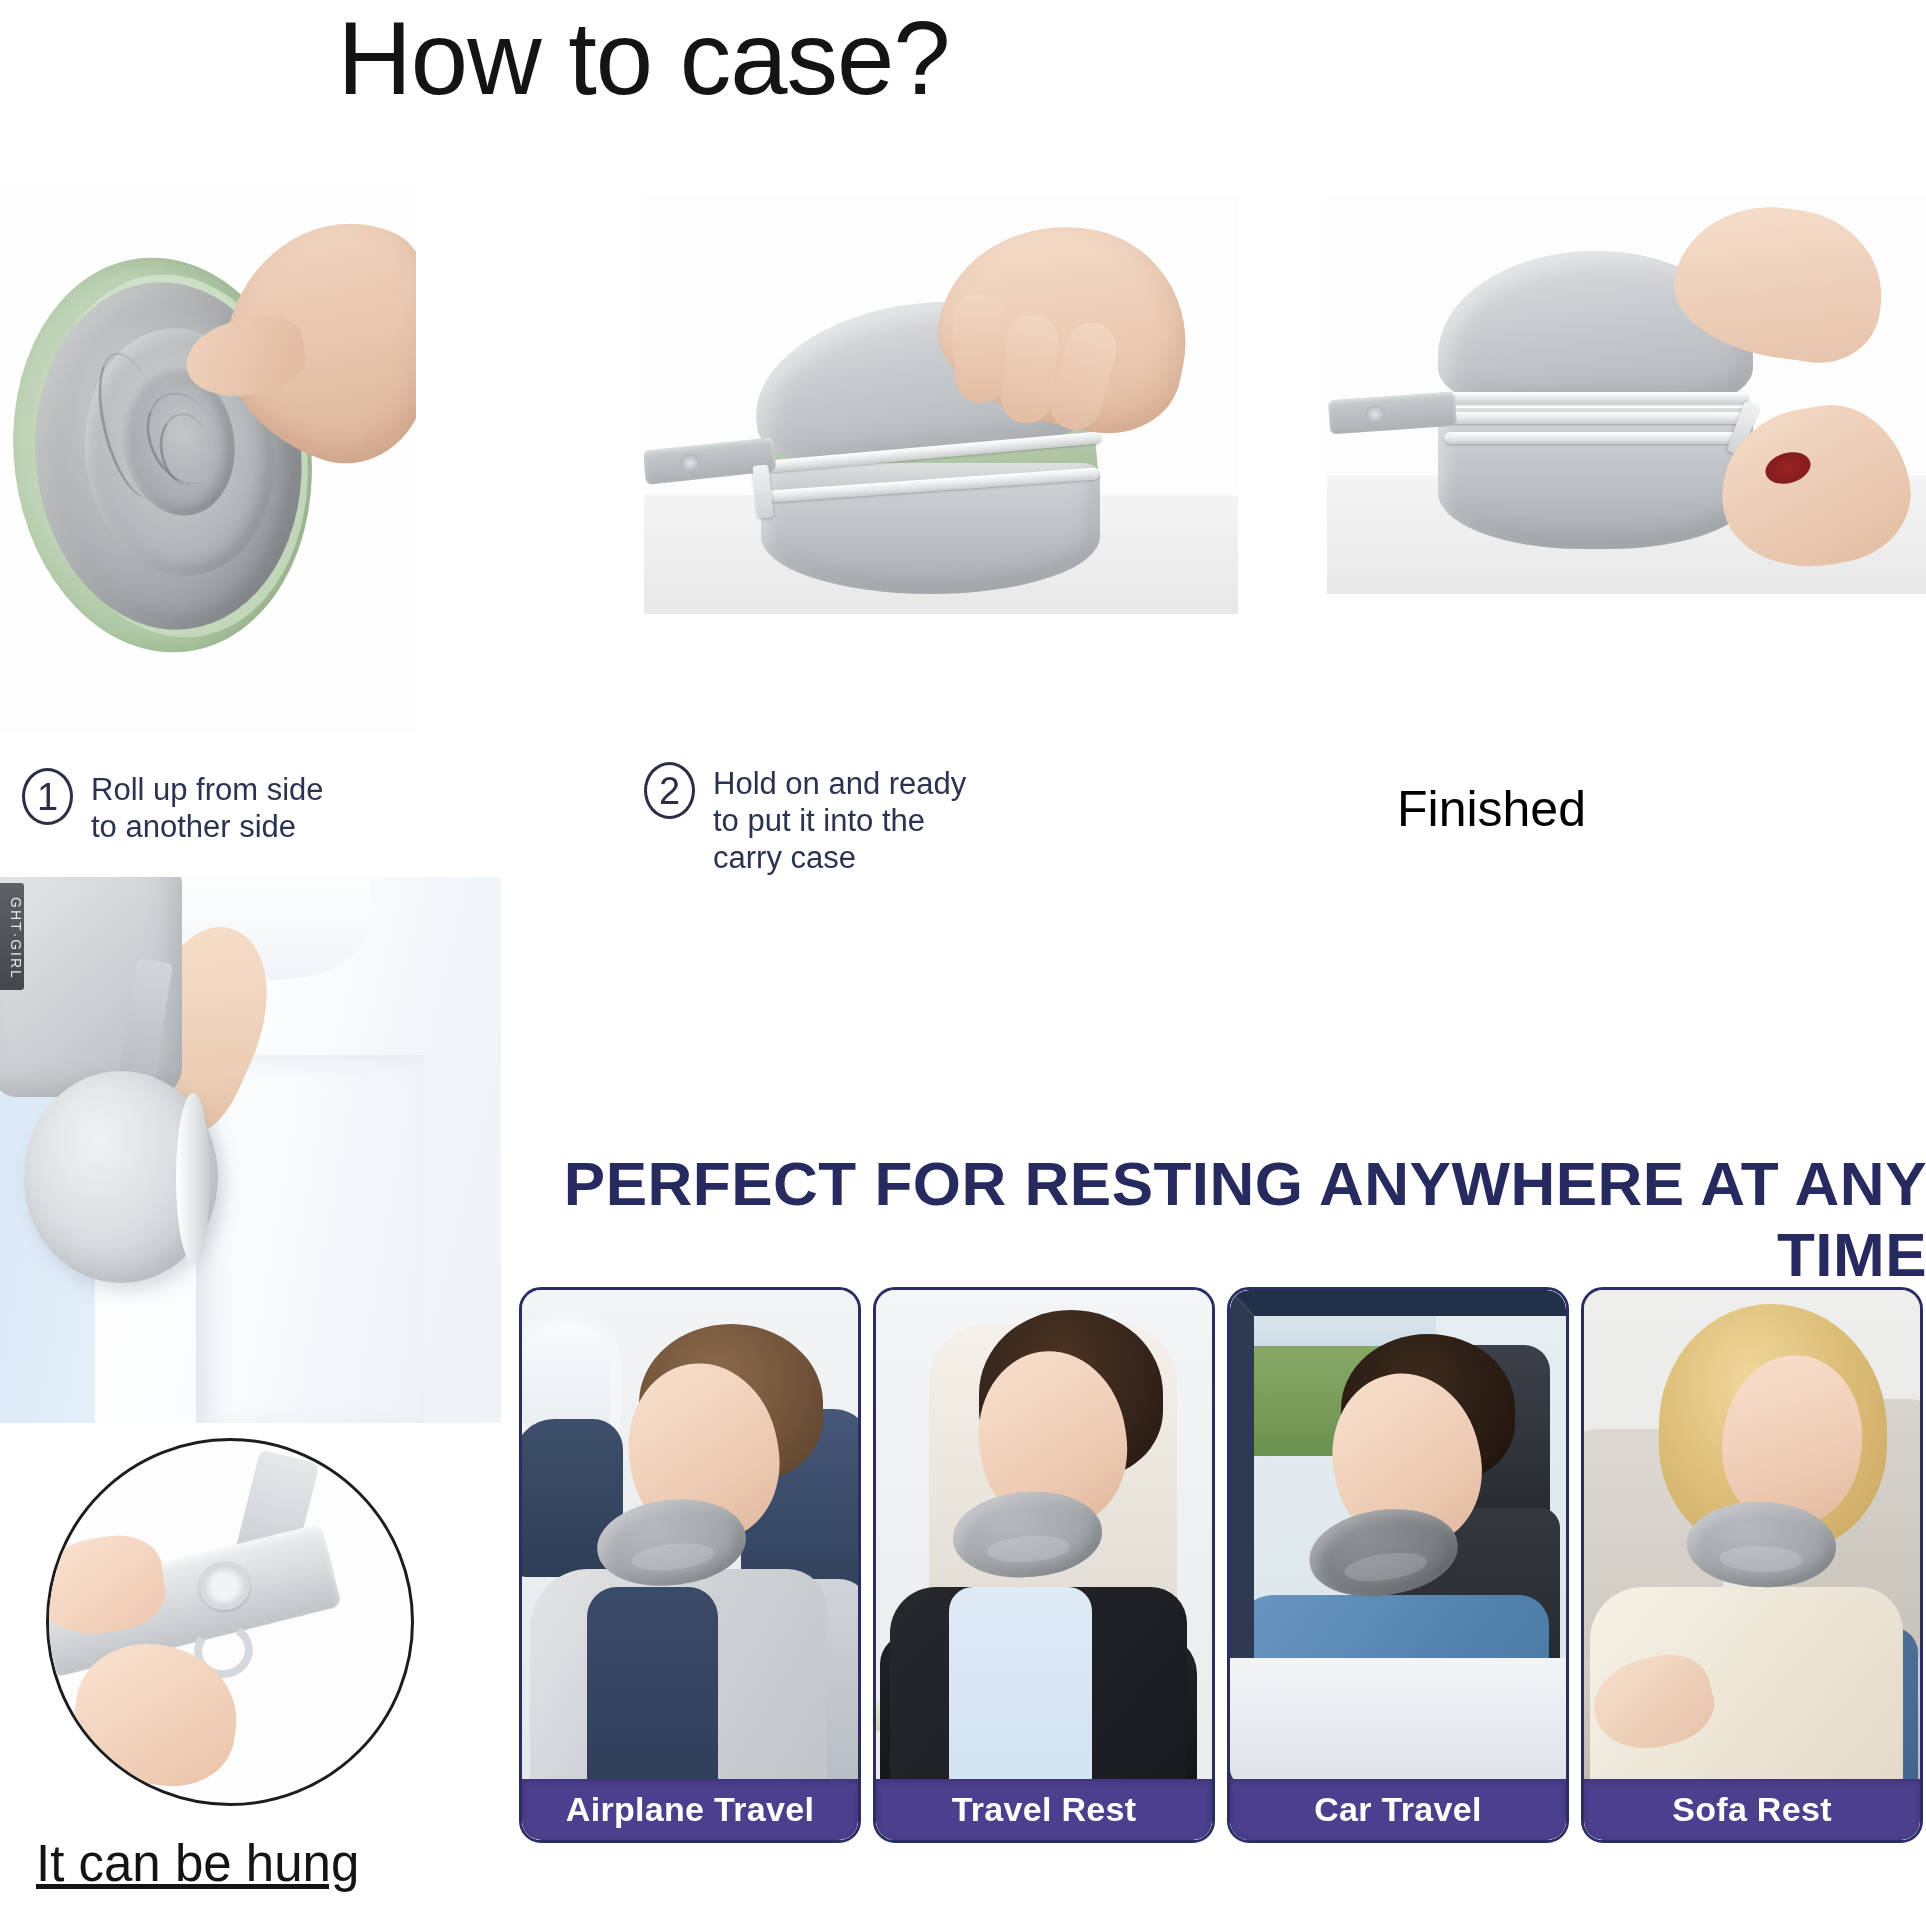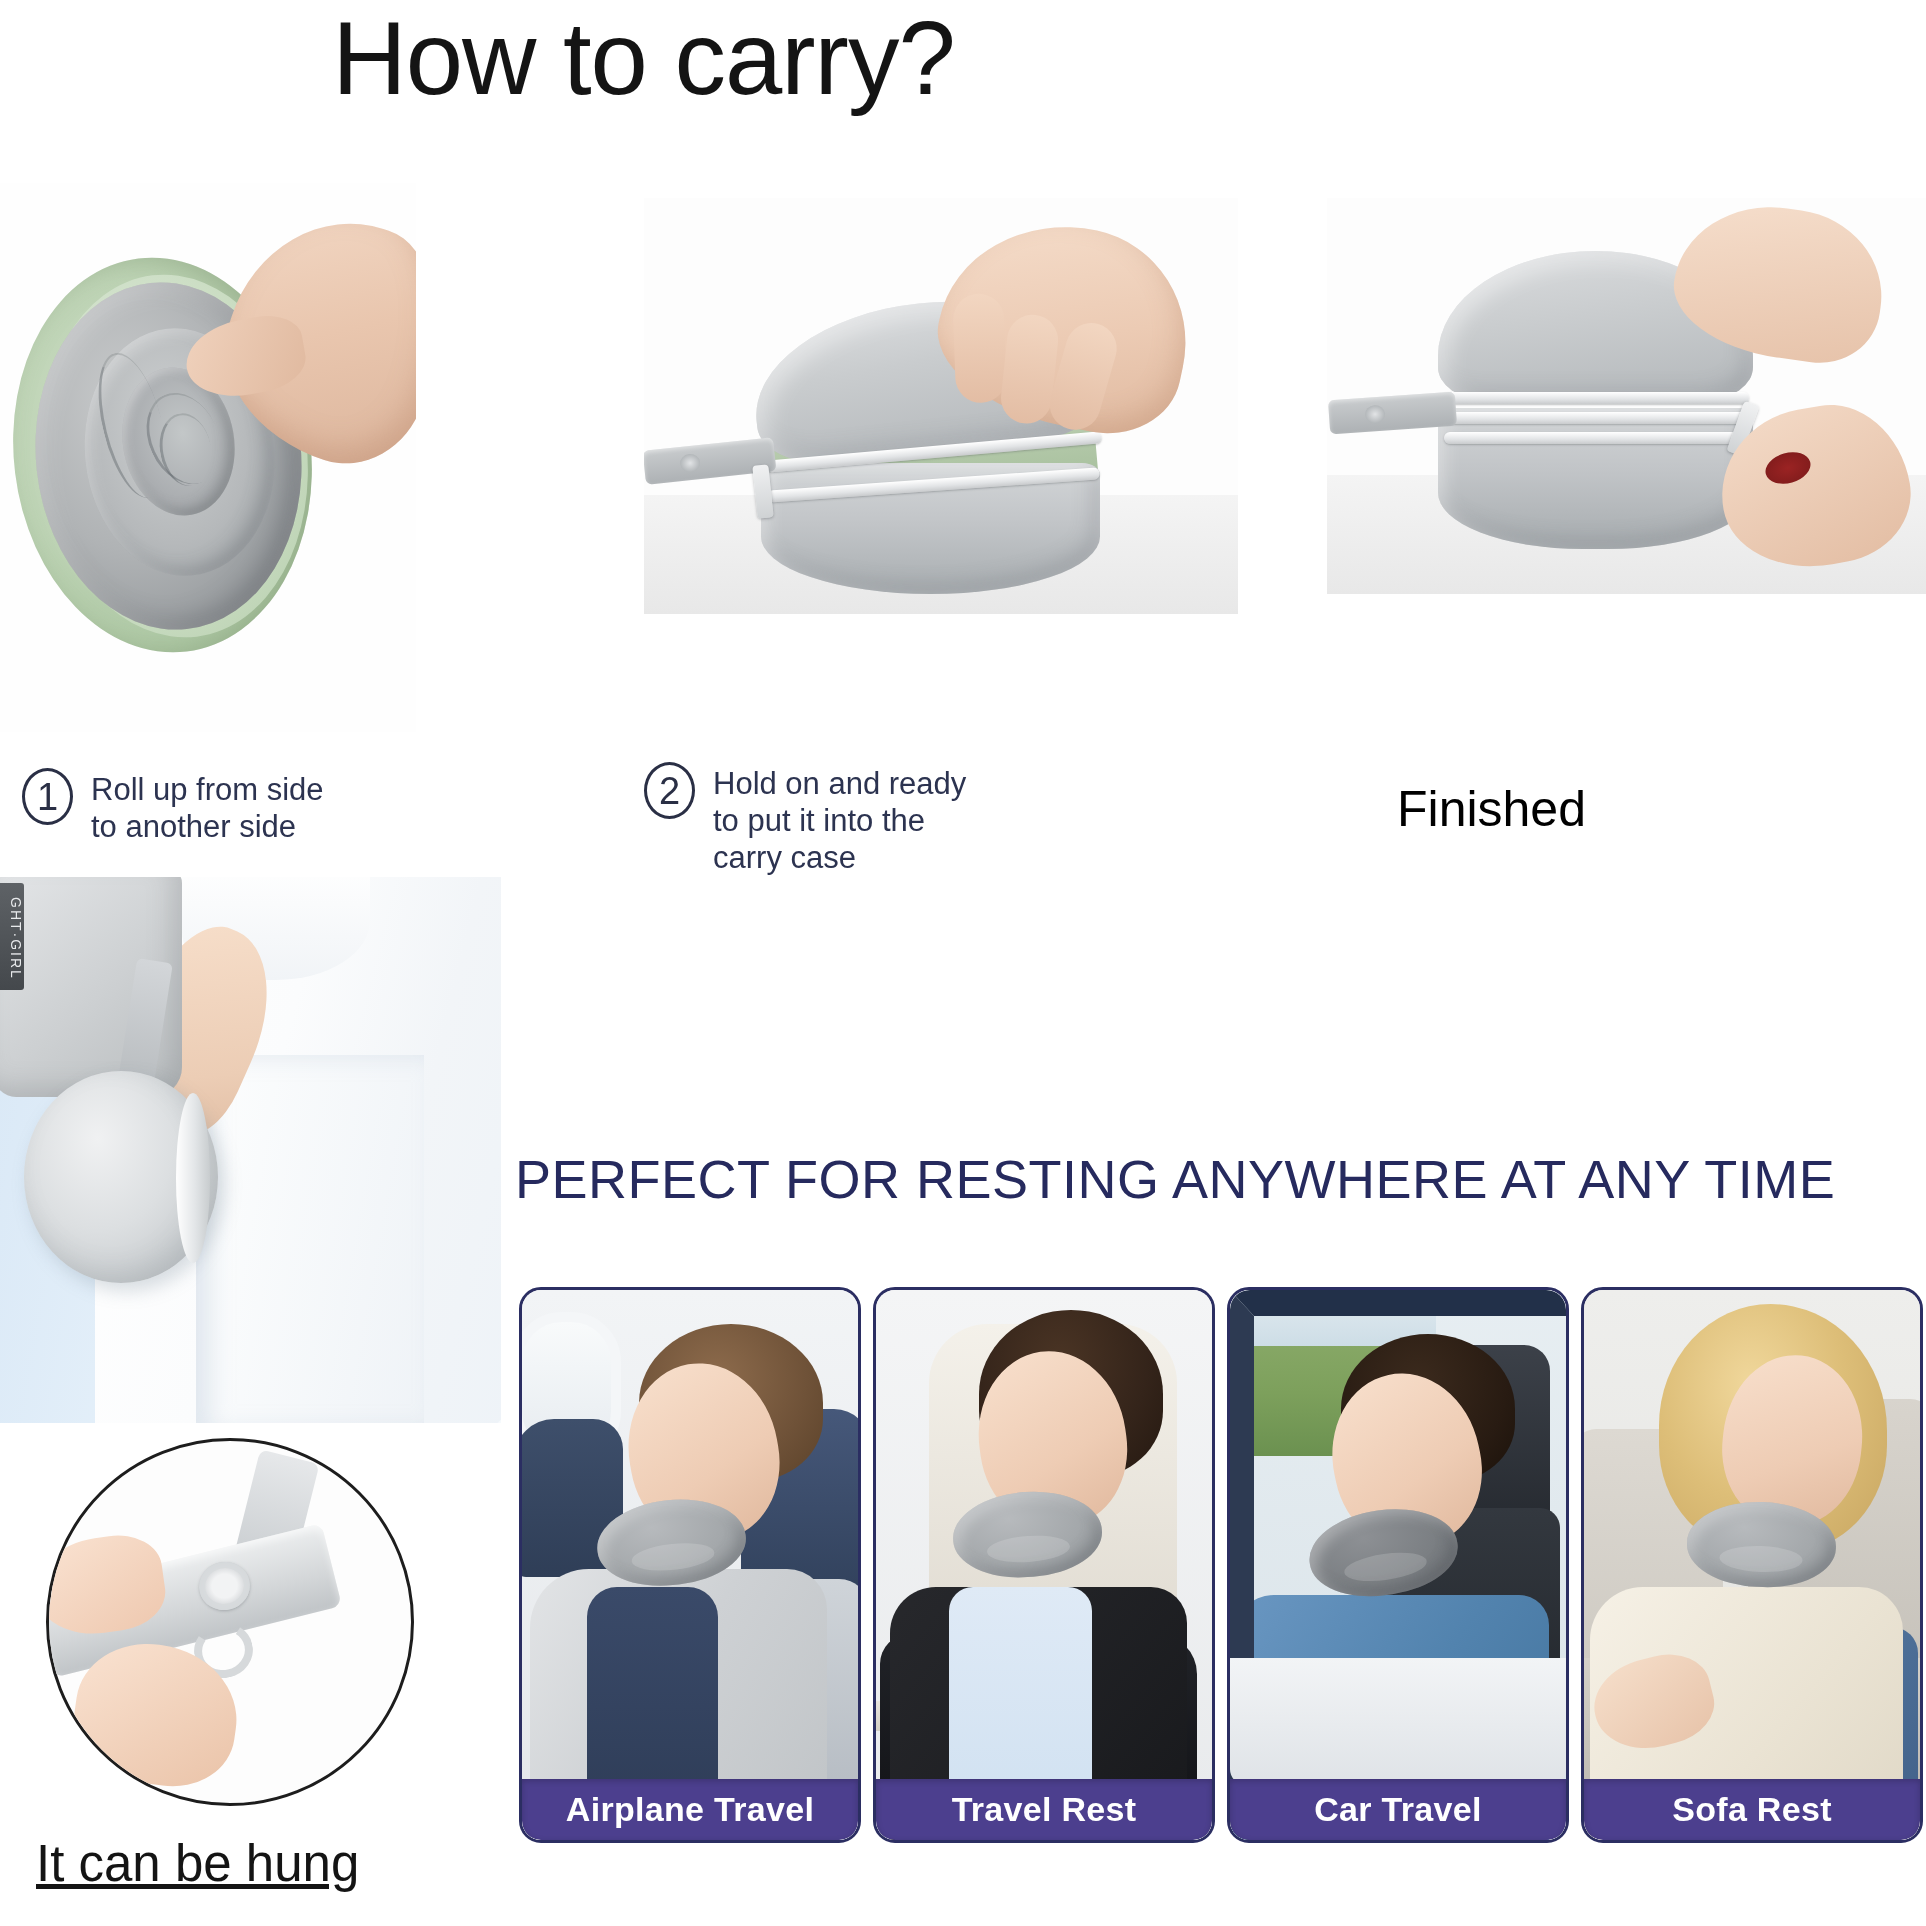--- a/index.html
+++ b/index.html
@@ -288,22 +288,22 @@
     border-radius: 46% 52% 40% 44%; transform: rotate(8deg);
   }
   #hook-caption {
     position: absolute; left: 36px; top: 1834px;
     font-size: 51px; color: #141414; text-decoration: underline;
   }
 
   
   #section-headline {
     position: absolute; left: 515px; top: 1148px; width: 1412px;
-    text-align: left;
-    font-size: 54px; font-weight: normal; color: #262a5e;
+    text-align: right;
+    font-size: 62px; font-weight: bold; color: #262a5e;
     letter-spacing: 0.5px;
   }
 
   
   #panels {
     position: absolute; left: 519px; top: 1287px; width: 1404px; height: 556px;
     display: flex; gap: 12px;
   }
   .panel {
     position: relative; flex: 1; height: 100%;
@@ -463,21 +463,21 @@
     position: absolute; left: 10px; top: 368px; width: 119px; height: 89px;
     background: linear-gradient(150deg, #f6dfcb, #e7c3a9);
     border-radius: 48% 40% 40% 50%; transform: rotate(-14deg);
   }
 </style>
 </head>
 <body>
 
 <div class="page">
 
-  <div class="title">How to carry?</div>
+  <div class="title">How to case?</div>
 
   <div class="photo" id="photo-roll">
     <div class="roll-bg"></div>
     <div class="roll-green"></div>
     <div class="roll-green2"></div>
     <div class="roll-grey-outer"></div>
     <div class="roll-grey-mid"></div>
     <div class="roll-core"></div>
     <div class="roll-crease" style="left:149px;top:208px;width:69px;height:95px;transform:rotate(-24deg);"></div>
     <div class="roll-crease" style="left:160px;top:230px;width:51px;height:73px;transform:rotate(-10deg);"></div>

